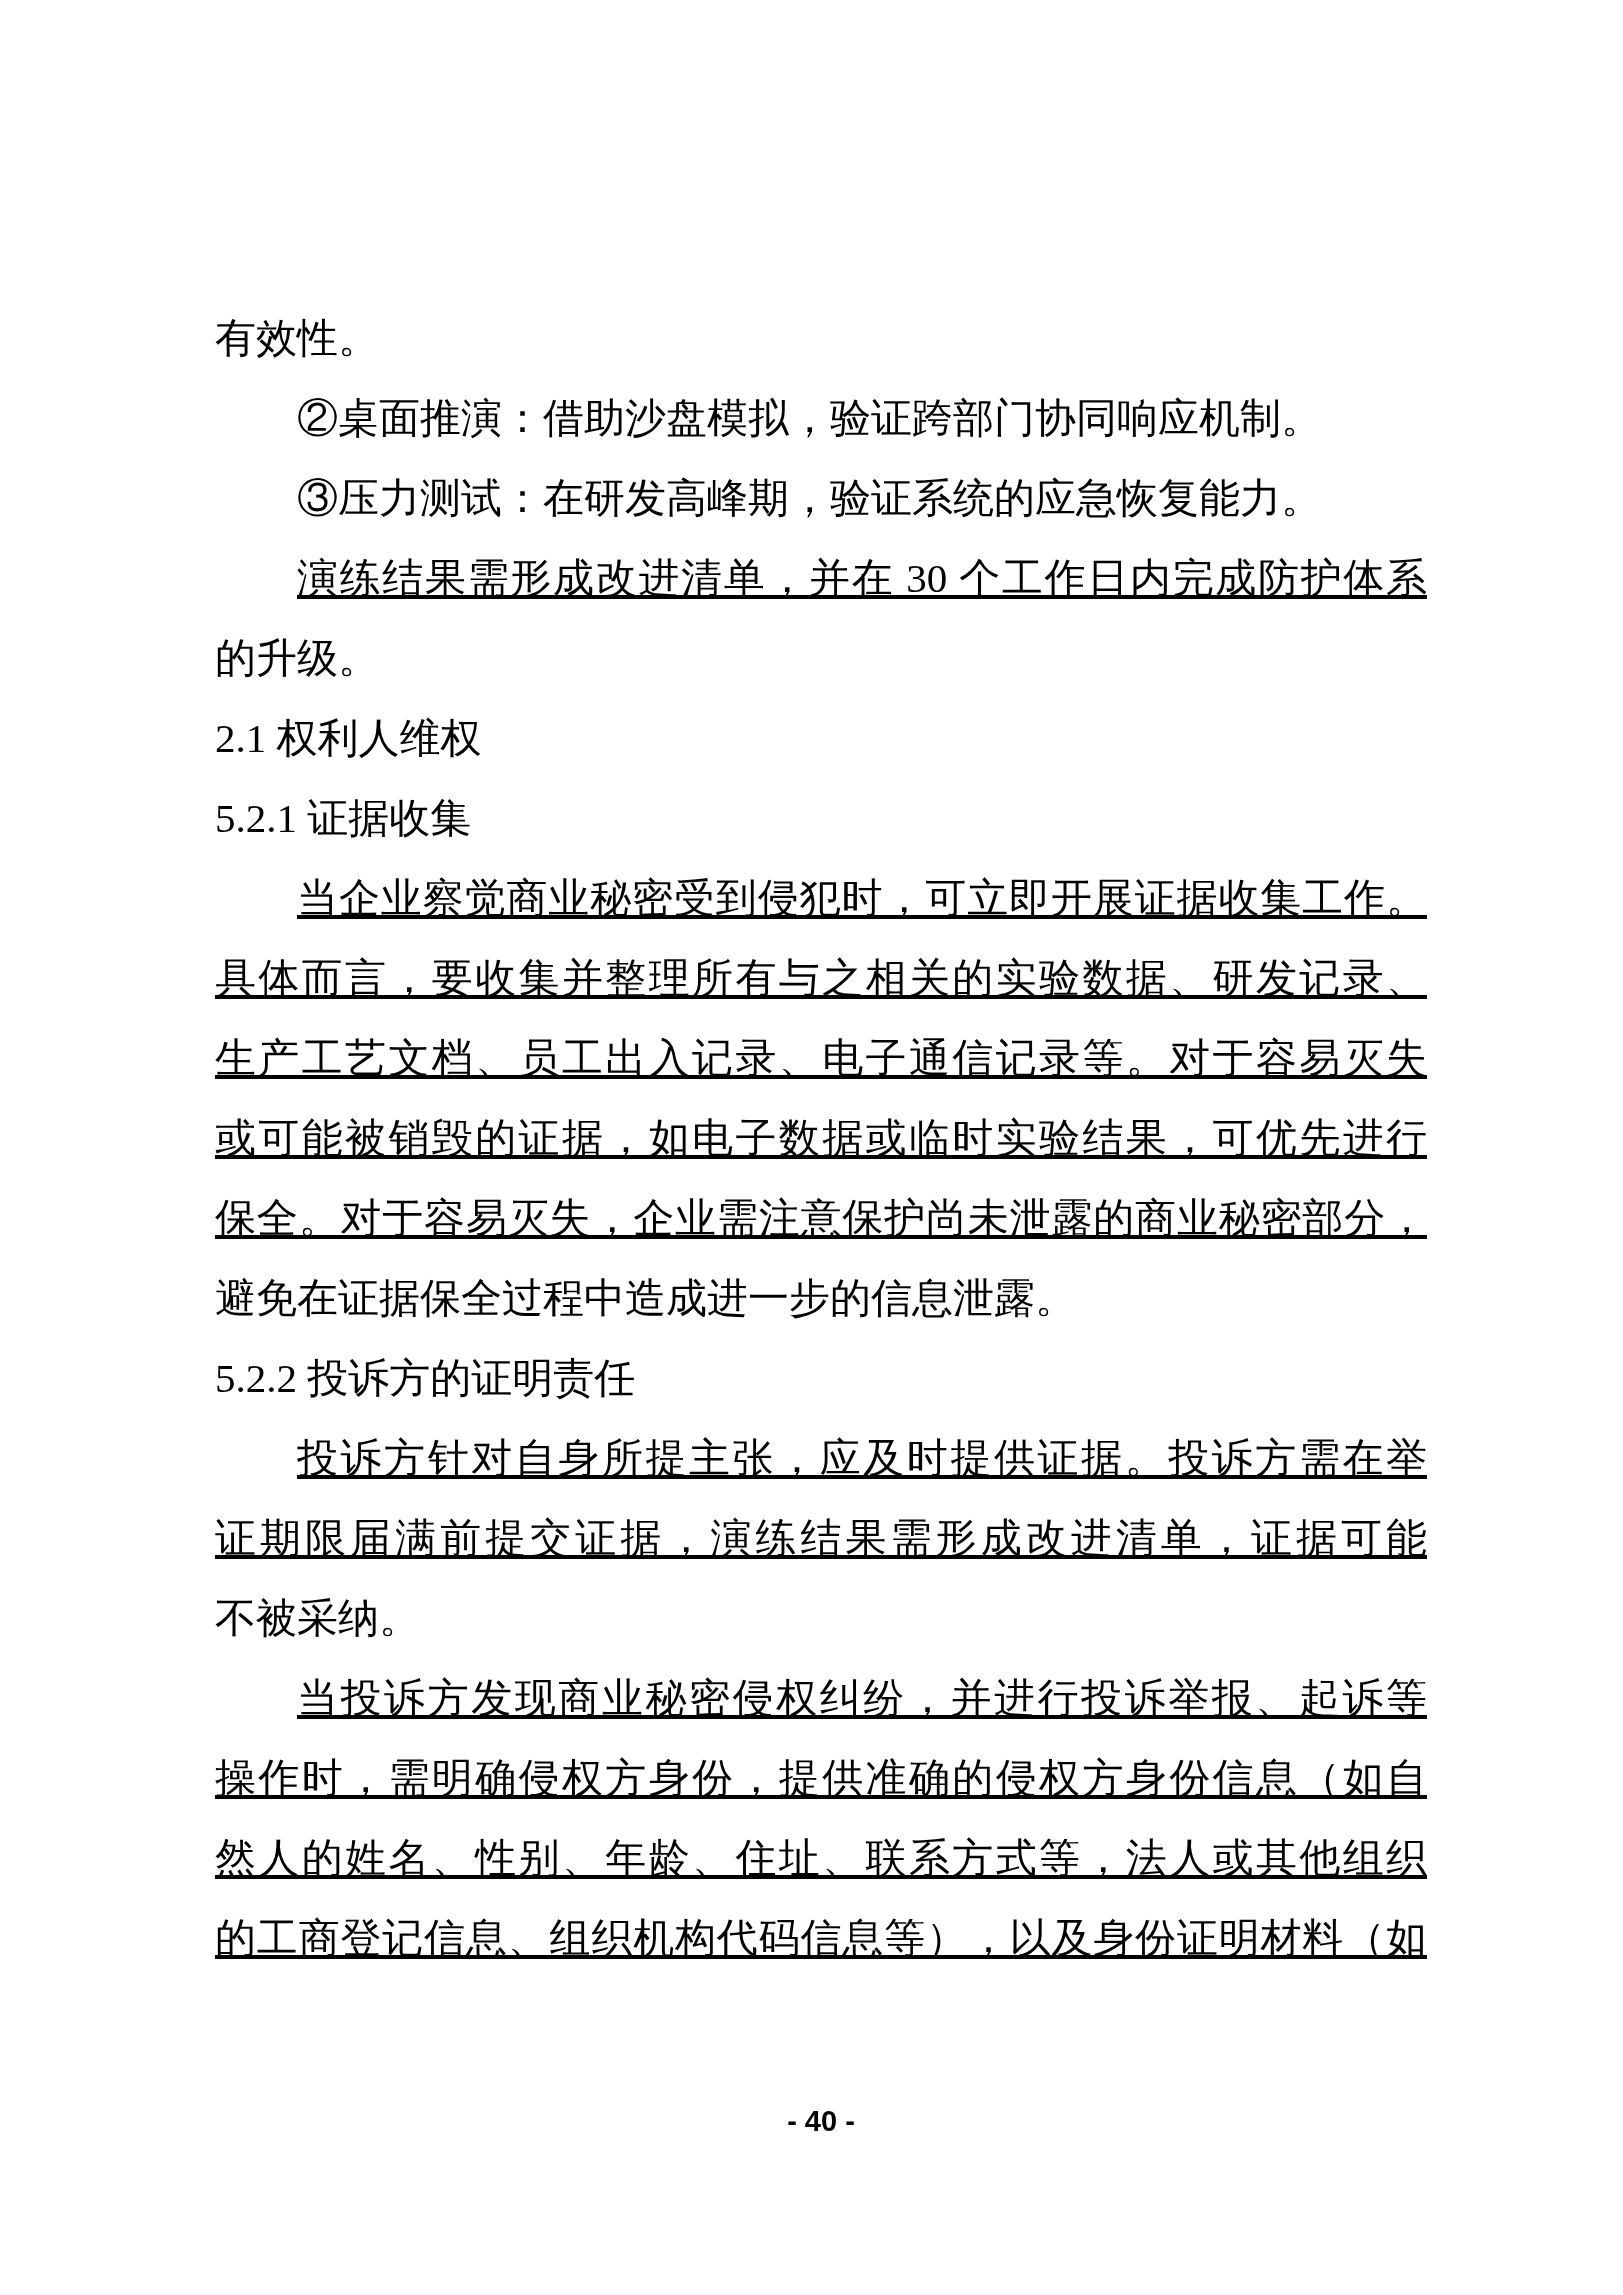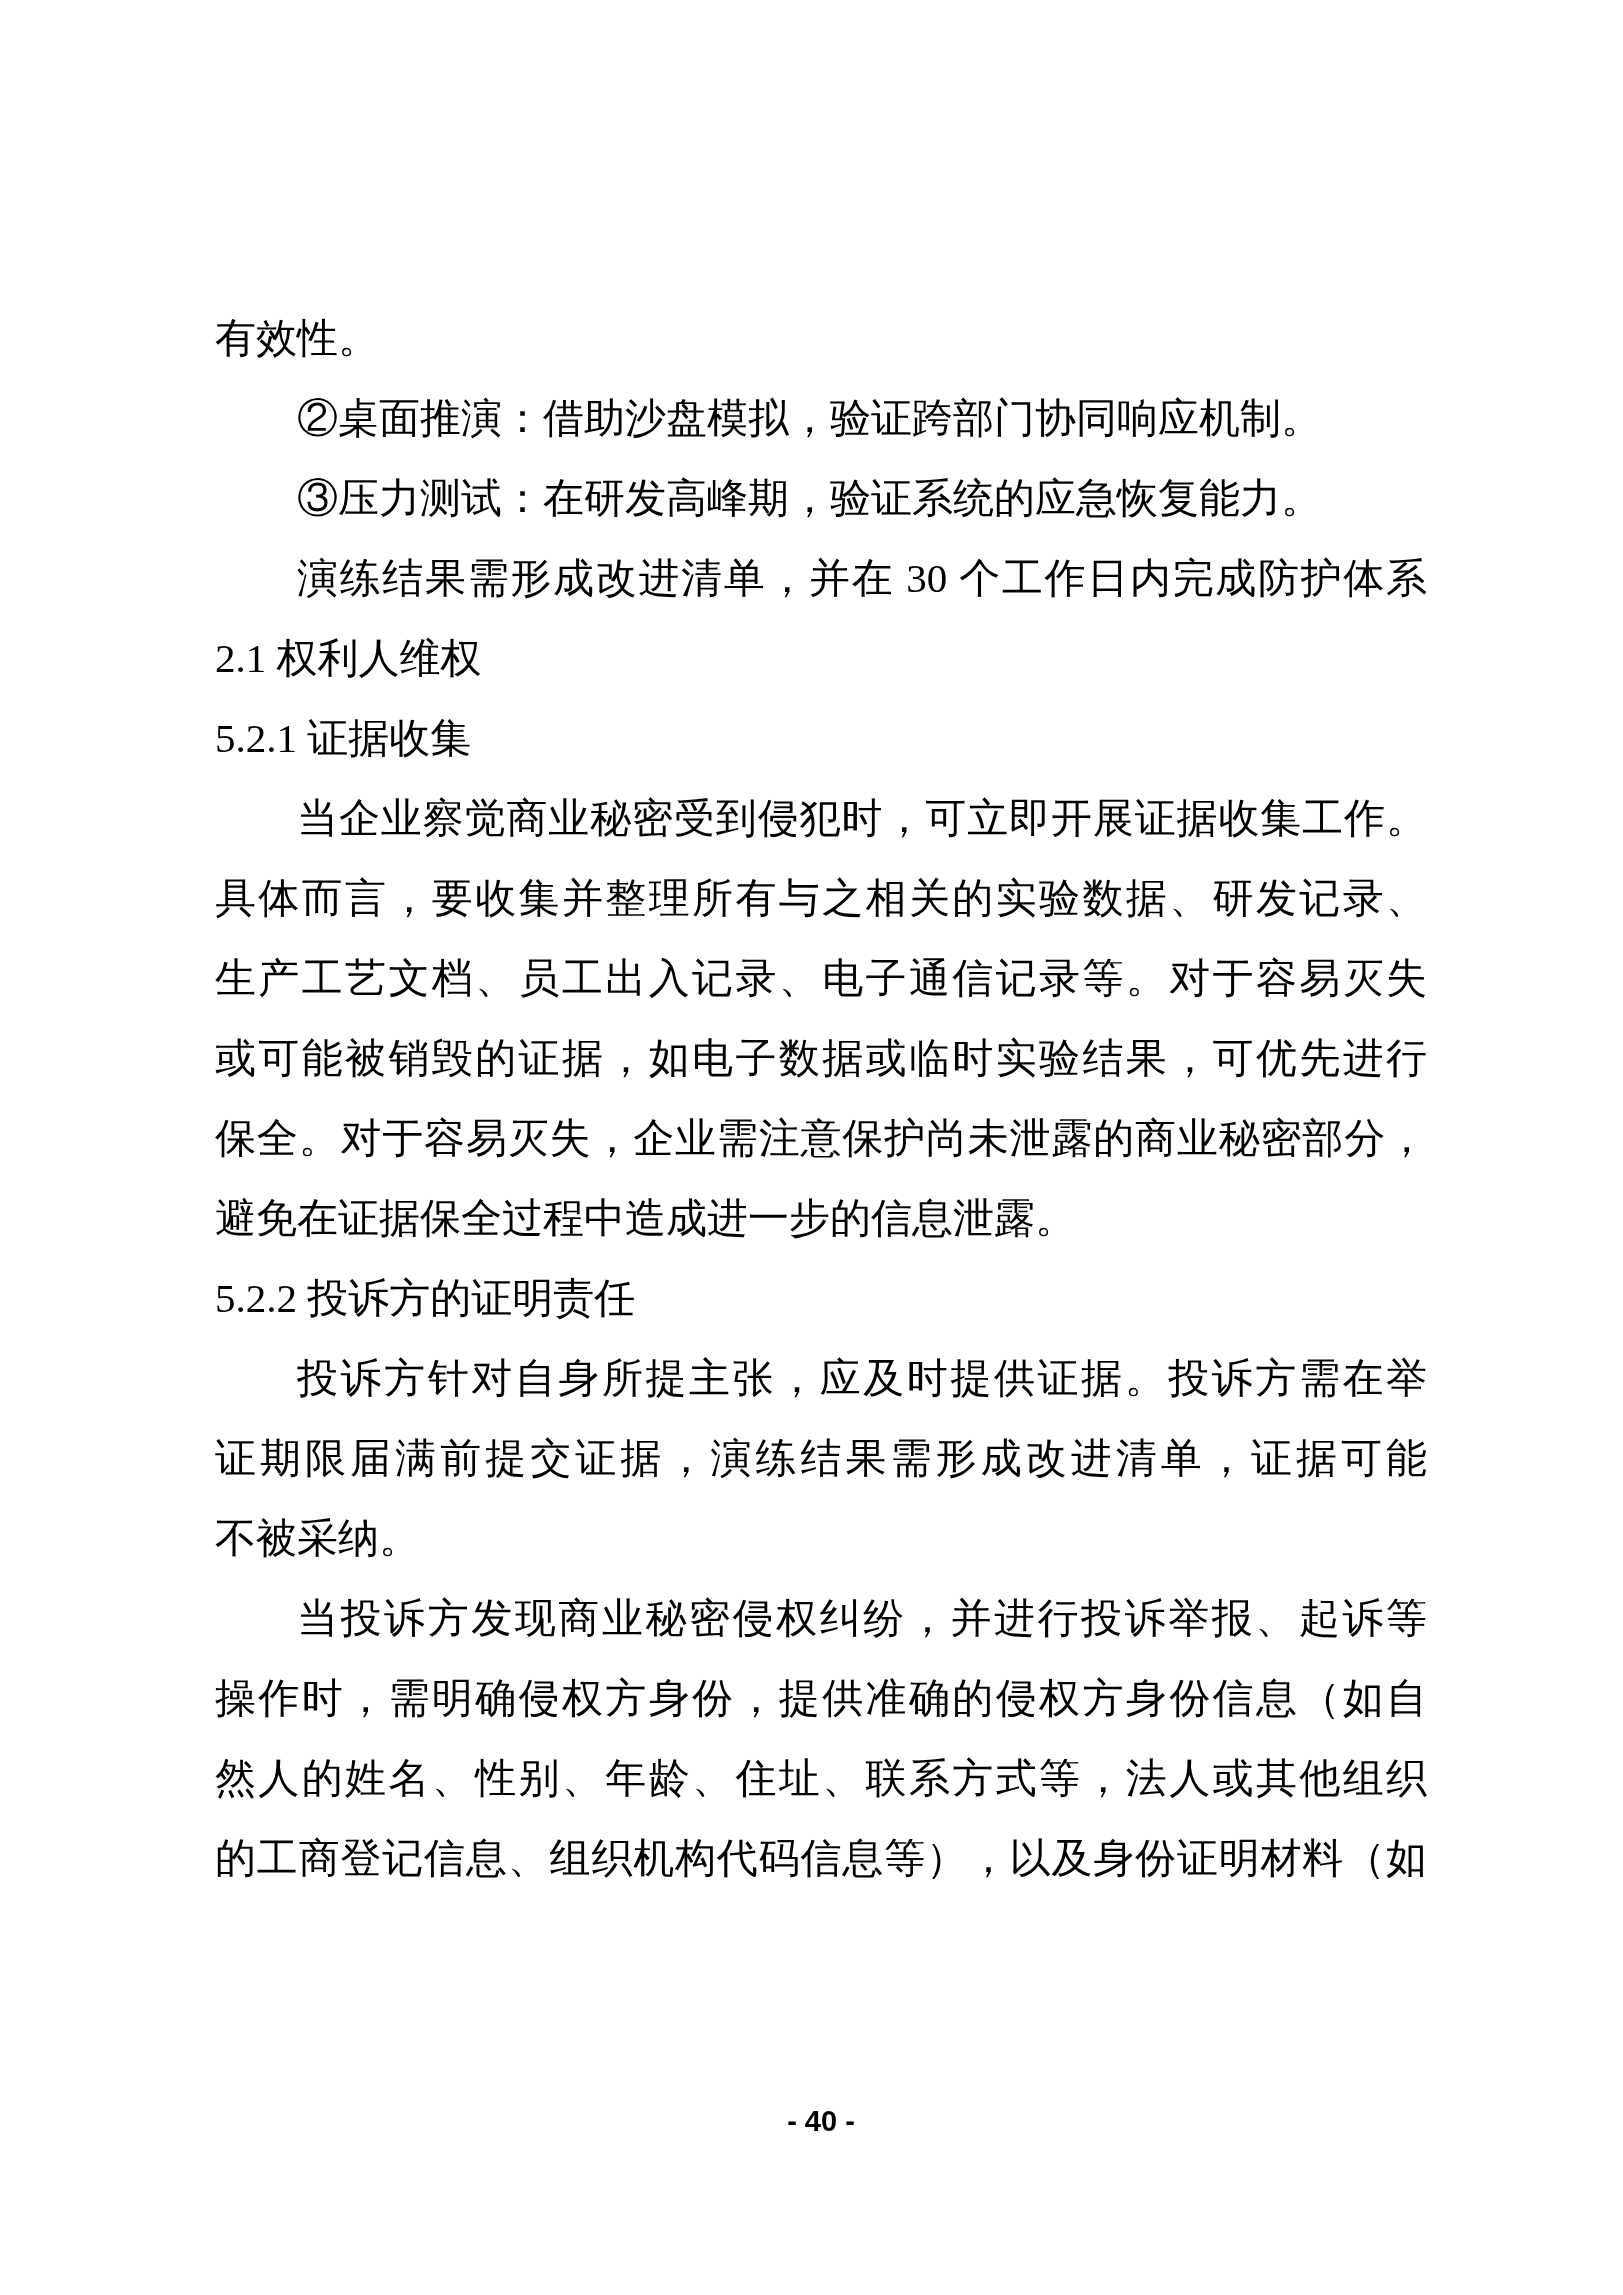--- a/index.html
+++ b/index.html
@@ -30,20 +30,21 @@
     line-height: 80px;
     height: 80px;
     text-align: left;
     white-space: normal;
     letter-spacing: 0;
   }
   .line.fill {
     text-align: justify;
     text-align-last: justify;
     text-justify: inter-character;
+    text-decoration: underline;
   }
   .line.indent {
     text-indent: 82px;
   }
   .footer {
     position: absolute;
     left: 215px;
     top: 2105px;
     width: 1212px;
     text-align: center;
@@ -56,20 +57,21 @@
 </head>
 <body>
 
 <div class="page">
   <div class="text-area" id="lines-container">
 
   <div class="line">有效性。</div>
       <div class="line indent">②桌面推演：借助沙盘模拟，验证跨部门协同响应机制。</div>
       <div class="line indent">③压力测试：在研发高峰期，验证系统的应急恢复能力。</div>
       <div class="line indent fill">演练结果需形成改进清单，并在 30 个工作日内完成防护体系</div>
+      <div class="line">的升级。</div>
       <div class="line">2.1 权利人维权</div>
       <div class="line">5.2.1 证据收集</div>
       <div class="line indent fill">当企业察觉商业秘密受到侵犯时，可立即开展证据收集工作。</div>
       <div class="line fill">具体而言，要收集并整理所有与之相关的实验数据、研发记录、</div>
       <div class="line fill">生产工艺文档、员工出入记录、电子通信记录等。对于容易灭失</div>
       <div class="line fill">或可能被销毁的证据，如电子数据或临时实验结果，可优先进行</div>
       <div class="line fill">保全。对于容易灭失，企业需注意保护尚未泄露的商业秘密部分，</div>
       <div class="line">避免在证据保全过程中造成进一步的信息泄露。</div>
       <div class="line">5.2.2 投诉方的证明责任</div>
       <div class="line indent fill">投诉方针对自身所提主张，应及时提供证据。投诉方需在举</div>

